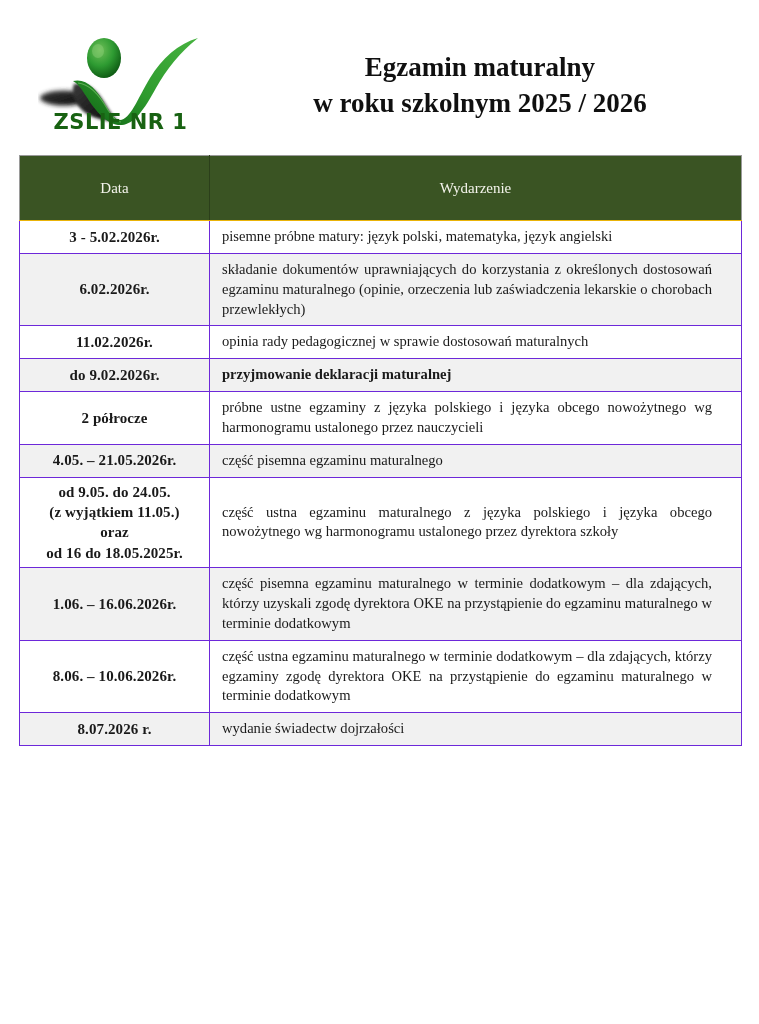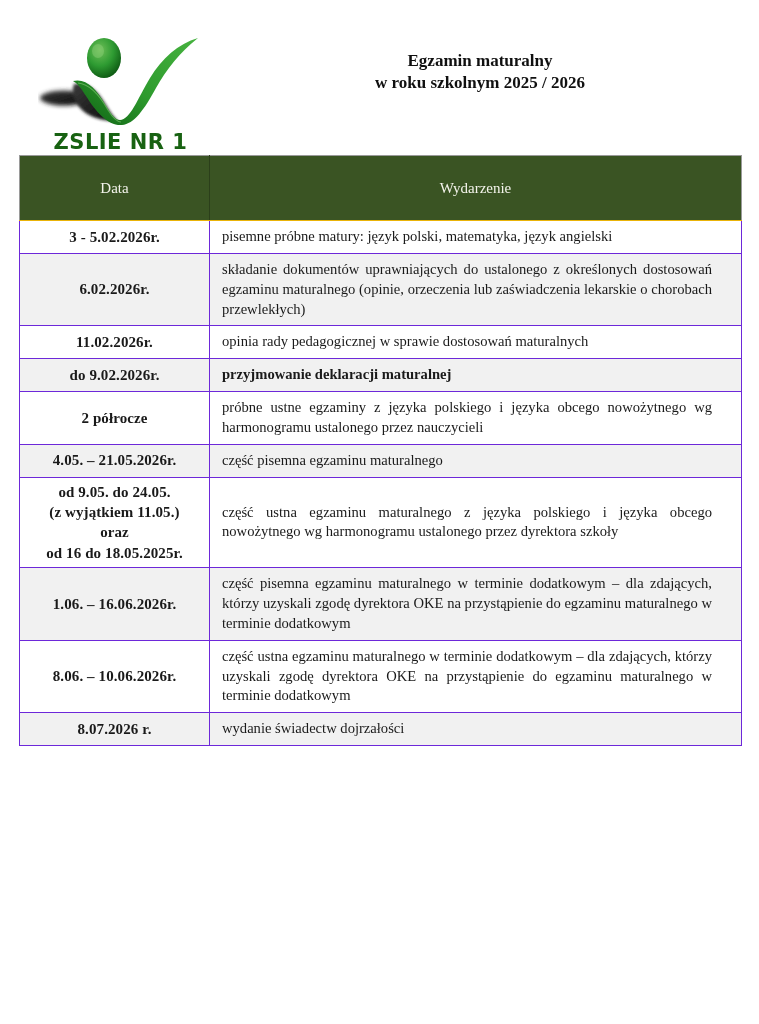--- a/index.html
+++ b/index.html
@@ -38,39 +38,39 @@
   .logo-mark {
     position: absolute;
     left: 0;
     top: 0;
     width: 165px;
     height: 100px;
   }
   .logo-text {
     position: absolute;
     left: 0;
-    top: 104px;
+    top: 84px;
     width: 165px;
     text-align: center;
     font-family: "DejaVu Sans", sans-serif;
     font-weight: bold;
     font-size: 21px;
     letter-spacing: 0.5px;
     color: #186212;
     white-space: nowrap;
   }
   .title {
     position: absolute;
     left: 210px;
     top: 50px;
     width: 540px;
     text-align: center;
     font-family: "Liberation Serif", serif;
     font-weight: bold;
-    font-size: 17px;
+    font-size: 27px;
     line-height: 1.32;
     color: #101010;
   }
   .title-line { display: block; }
 
   
   .table-wrap {
     position: absolute;
     left: 19px;
     top: 155px;
@@ -201,21 +201,21 @@
               </div>
             </td>
             <td class="event">pisemne próbne matury: język polski, matematyka, język angielski</td>
           </tr>
           <tr class="alt">
             <td class="date">
               <div class="date-lines">
                 <span>6.02.2026r.</span>
               </div>
             </td>
-            <td class="event">składanie dokumentów uprawniających do ustalonego z określonych dostosowań egzaminu maturalnego (opinie, orzeczenia lub zaświadczenia lekarskie o chorobach przewlekłych)</td>
+            <td class="event">składanie dokumentów uprawniających do korzystania z określonych dostosowań egzaminu maturalnego (opinie, orzeczenia lub zaświadczenia lekarskie o chorobach przewlekłych)</td>
           </tr>
           <tr class="plain">
             <td class="date">
               <div class="date-lines">
                 <span>11.02.2026r.</span>
               </div>
             </td>
             <td class="event">opinia rady pedagogicznej w sprawie dostosowań maturalnych</td>
           </tr>
           <tr class="alt">
@@ -260,21 +260,21 @@
               </div>
             </td>
             <td class="event">część pisemna egzaminu maturalnego w terminie dodatkowym – dla zdających, którzy uzyskali zgodę dyrektora OKE na przystąpienie do egzaminu maturalnego w terminie dodatkowym</td>
           </tr>
           <tr class="plain">
             <td class="date">
               <div class="date-lines">
                 <span>8.06. – 10.06.2026r.</span>
               </div>
             </td>
-            <td class="event">część ustna egzaminu maturalnego w terminie dodatkowym – dla zdających, którzy uzyskali zgodę dyrektora OKE na przystąpienie do egzaminu maturalnego w terminie dodatkowym</td>
+            <td class="event">część ustna egzaminu maturalnego w terminie dodatkowym – dla zdających, którzy egzaminy zgodę dyrektora OKE na przystąpienie do egzaminu maturalnego w terminie dodatkowym</td>
           </tr>
           <tr class="alt">
             <td class="date">
               <div class="date-lines">
                 <span>8.07.2026 r.</span>
               </div>
             </td>
             <td class="event">wydanie świadectw  dojrzałości</td>
           </tr>
         </tbody>

